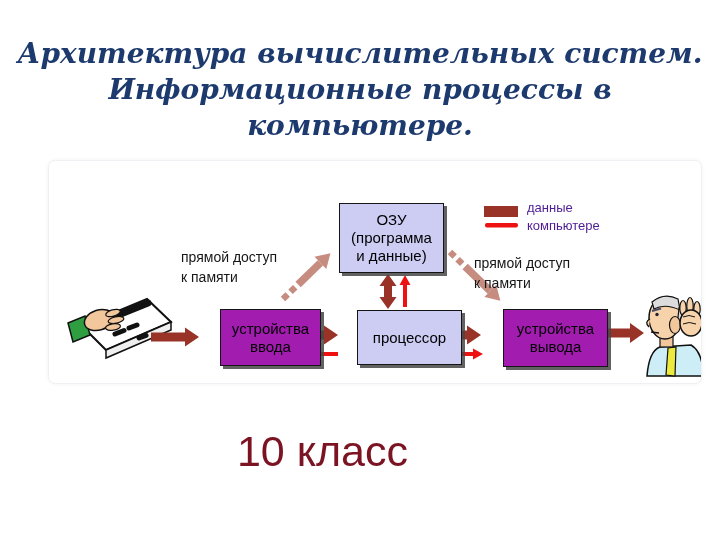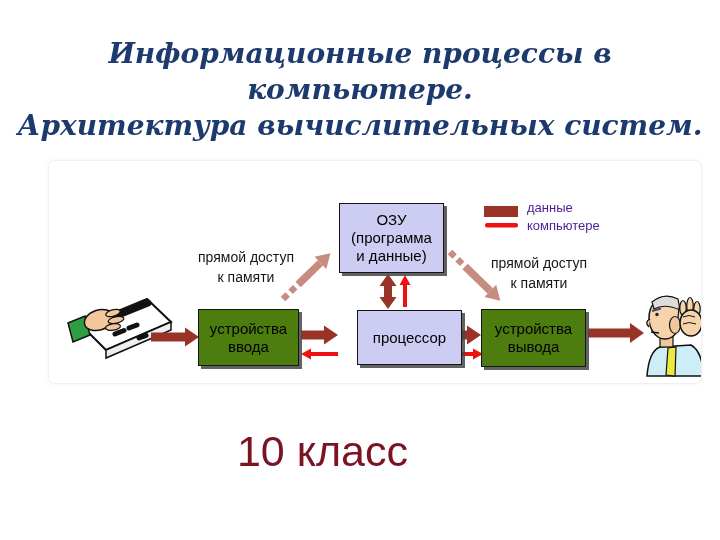--- a/index.html
+++ b/index.html
@@ -24,29 +24,29 @@
     box-shadow:0 0 4px rgba(0,0,0,0.05);
   }
   .panel svg{position:absolute;left:0;top:0;}
   
   .dbox{
     position:absolute;display:flex;align-items:center;justify-content:center;
     text-align:center;font-size:15px;line-height:1.18;color:#000;
     border:1.4px solid #151515;box-shadow:3px 3px 0 rgba(70,70,70,0.85);
     white-space:pre-line;box-sizing:border-box;
   }
-  .yellow{background:#4d7c0f;}
+  .yellow{background:#a21caf;margin-left:22px;}
   .lavender{background:#cdcdf4;}
   .box-ram{left:290px;top:42px;width:105px;height:70px;}
   .box-cpu{left:308px;top:149px;width:105px;height:55px;}
   .box-input{left:149px;top:148px;width:101px;height:57px;}
   .box-output{left:432px;top:148px;width:105px;height:58px;}
   
   .dma-label{
-    position:absolute;width:130px;text-align:center;font-size:14px;line-height:20px;
+    position:absolute;width:130px;text-align:left;font-size:14px;line-height:20px;
     color:#161616;white-space:pre-line;
   }
   .dma-left{left:132px;top:86px;}
   .dma-right{left:425px;top:92px;}
   .legend-text{
     position:absolute;left:478px;top:38px;font-size:13px;line-height:17.5px;color:#4c1d95;
   }
   .legend-text span{display:block;}
   
   .grade{
@@ -54,22 +54,22 @@
     font-size:43px;line-height:50px;color:#7b1322;
     font-family:"Liberation Sans","DejaVu Sans",sans-serif;
   }
 </style>
 </head>
 <body>
 
 <div class="slide">
 
   <div class="title">
+    <span>Архитектура вычислительных систем.</span>
     <span>Информационные процессы в компьютере.</span>
-    <span>Архитектура вычислительных систем.</span>
   </div>
 
   <div class="panel">
 
     <svg width="652" height="222" viewBox="0 0 652 222">
 
       <g>
         <polygon points="33,165 98,138 122,161 57,189" fill="#ffffff" stroke="#111" stroke-width="2"></polygon>
         <polygon points="57,189 122,161 122,169 57,197" fill="#efefef" stroke="#111" stroke-width="1.5"></polygon>
         <path d="M47,163 L99,142" stroke="#111" stroke-width="7" stroke-linecap="round" fill="none"></path>

